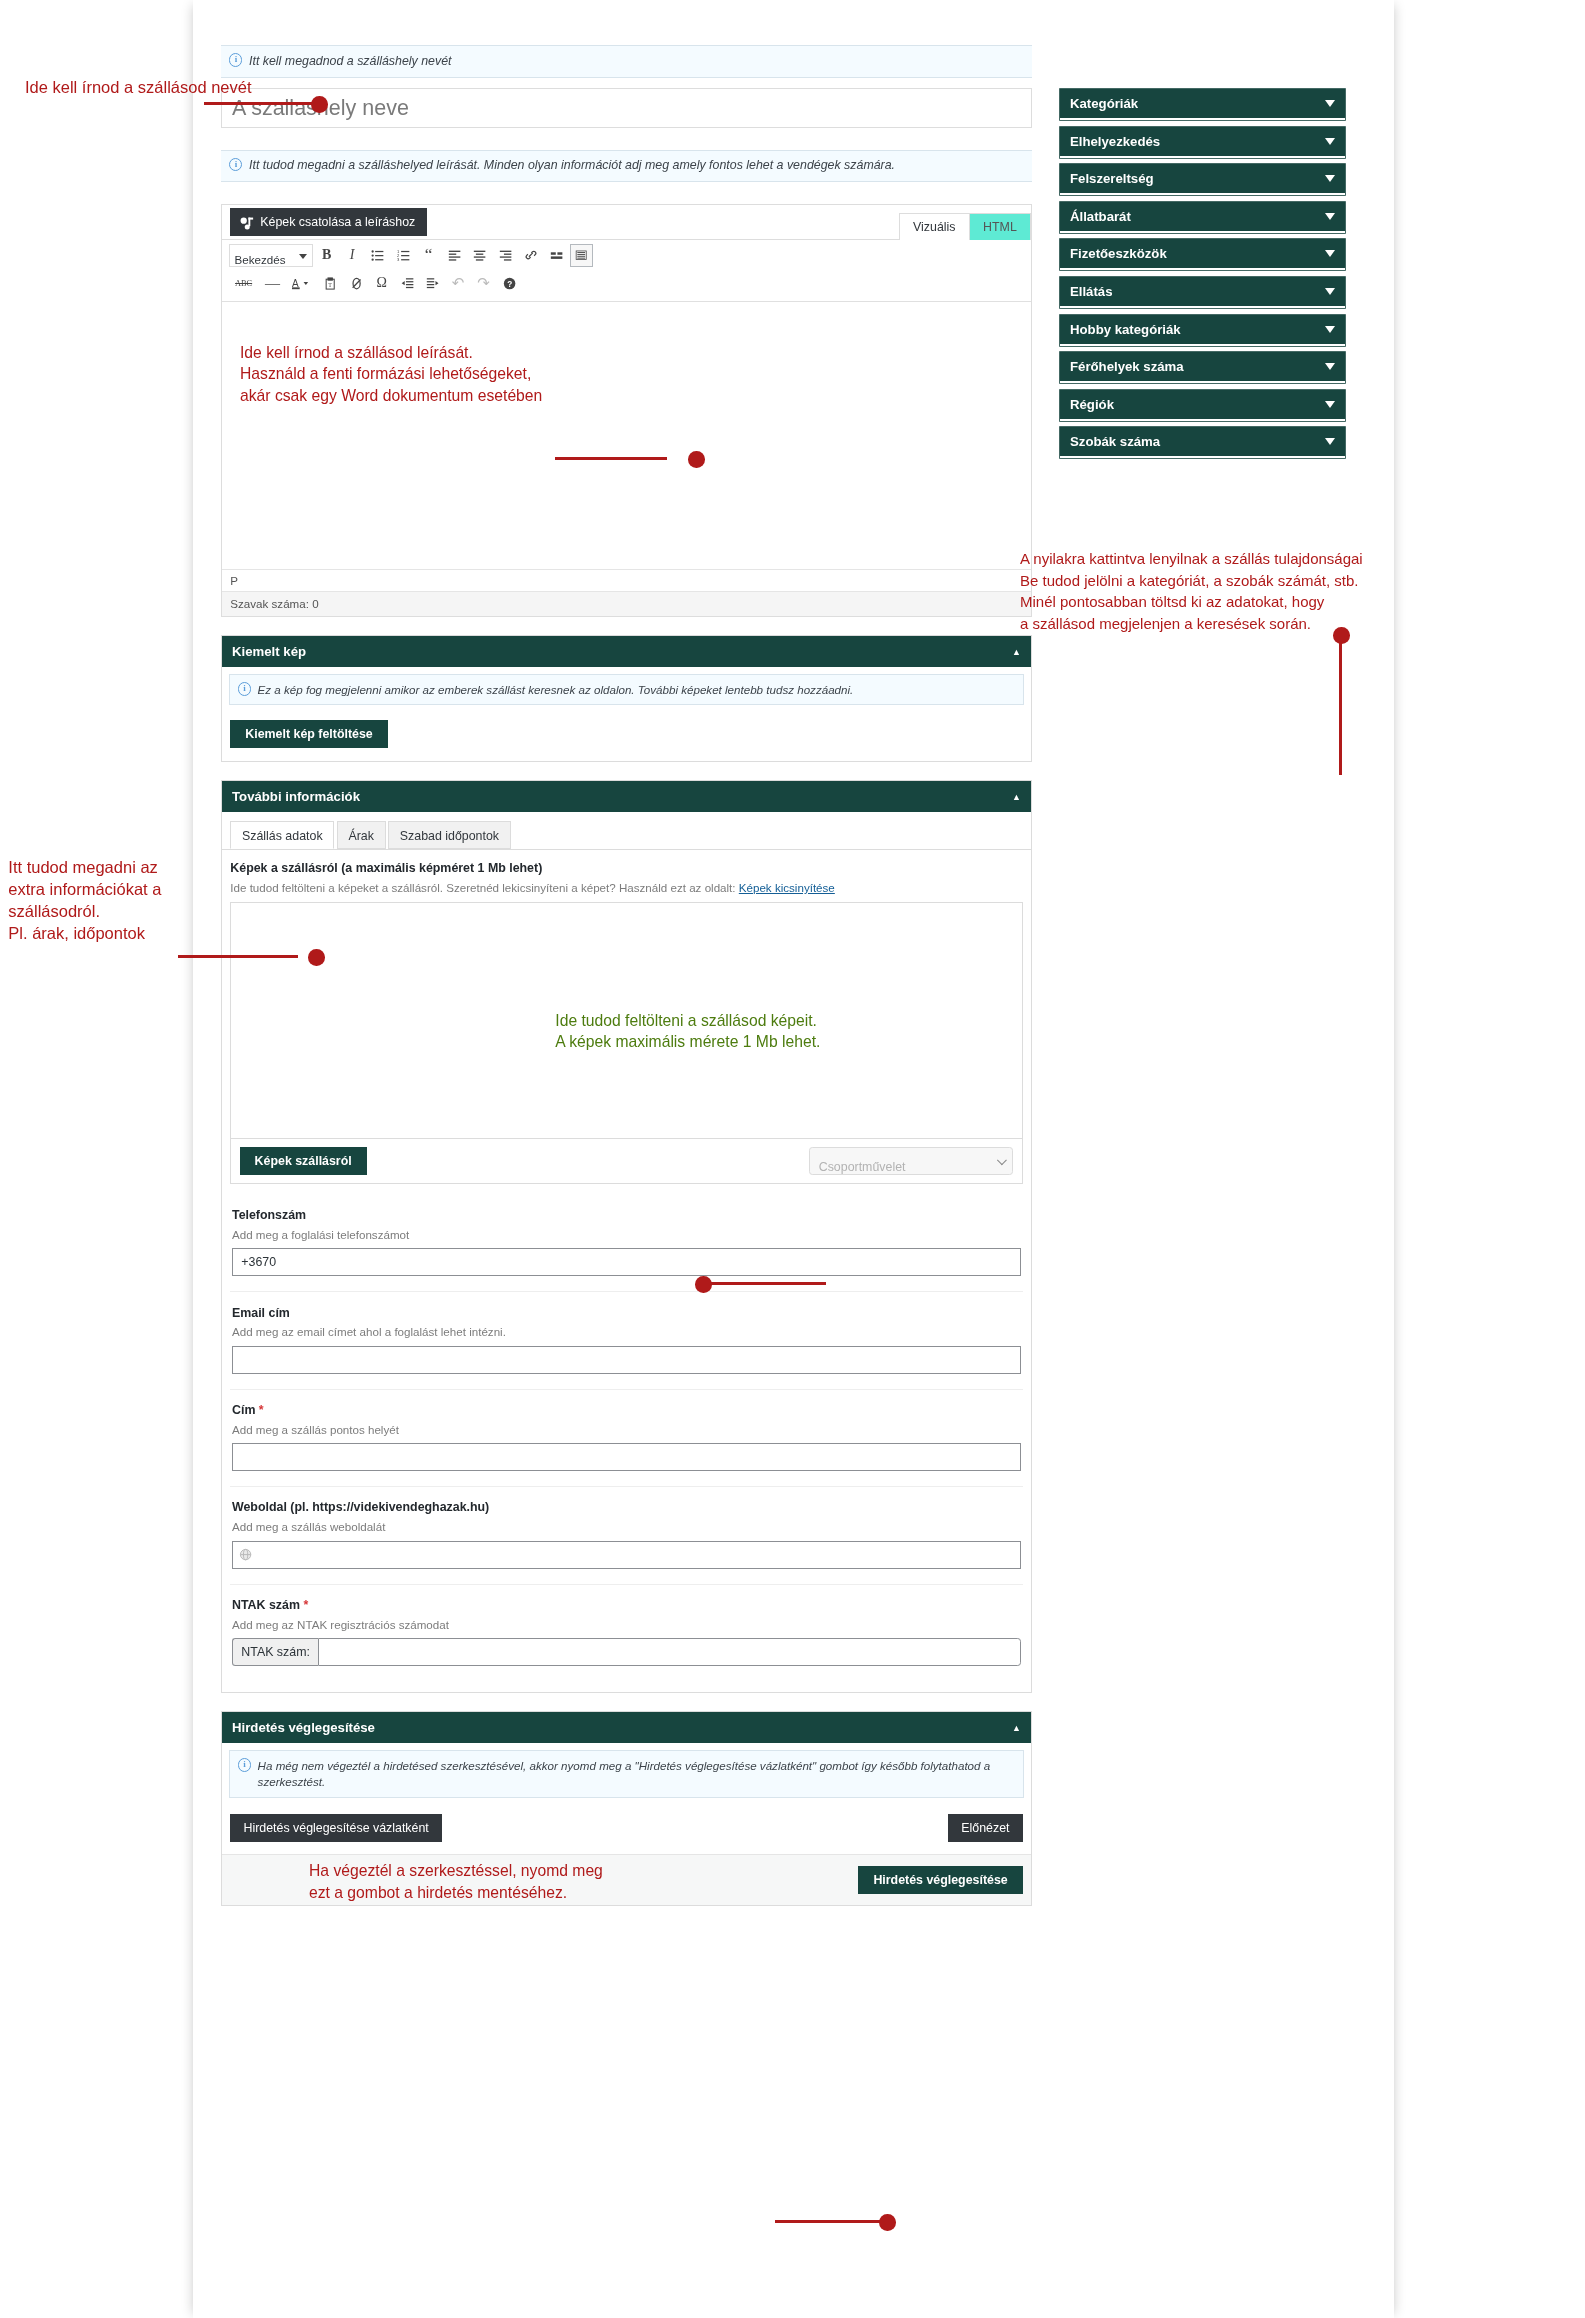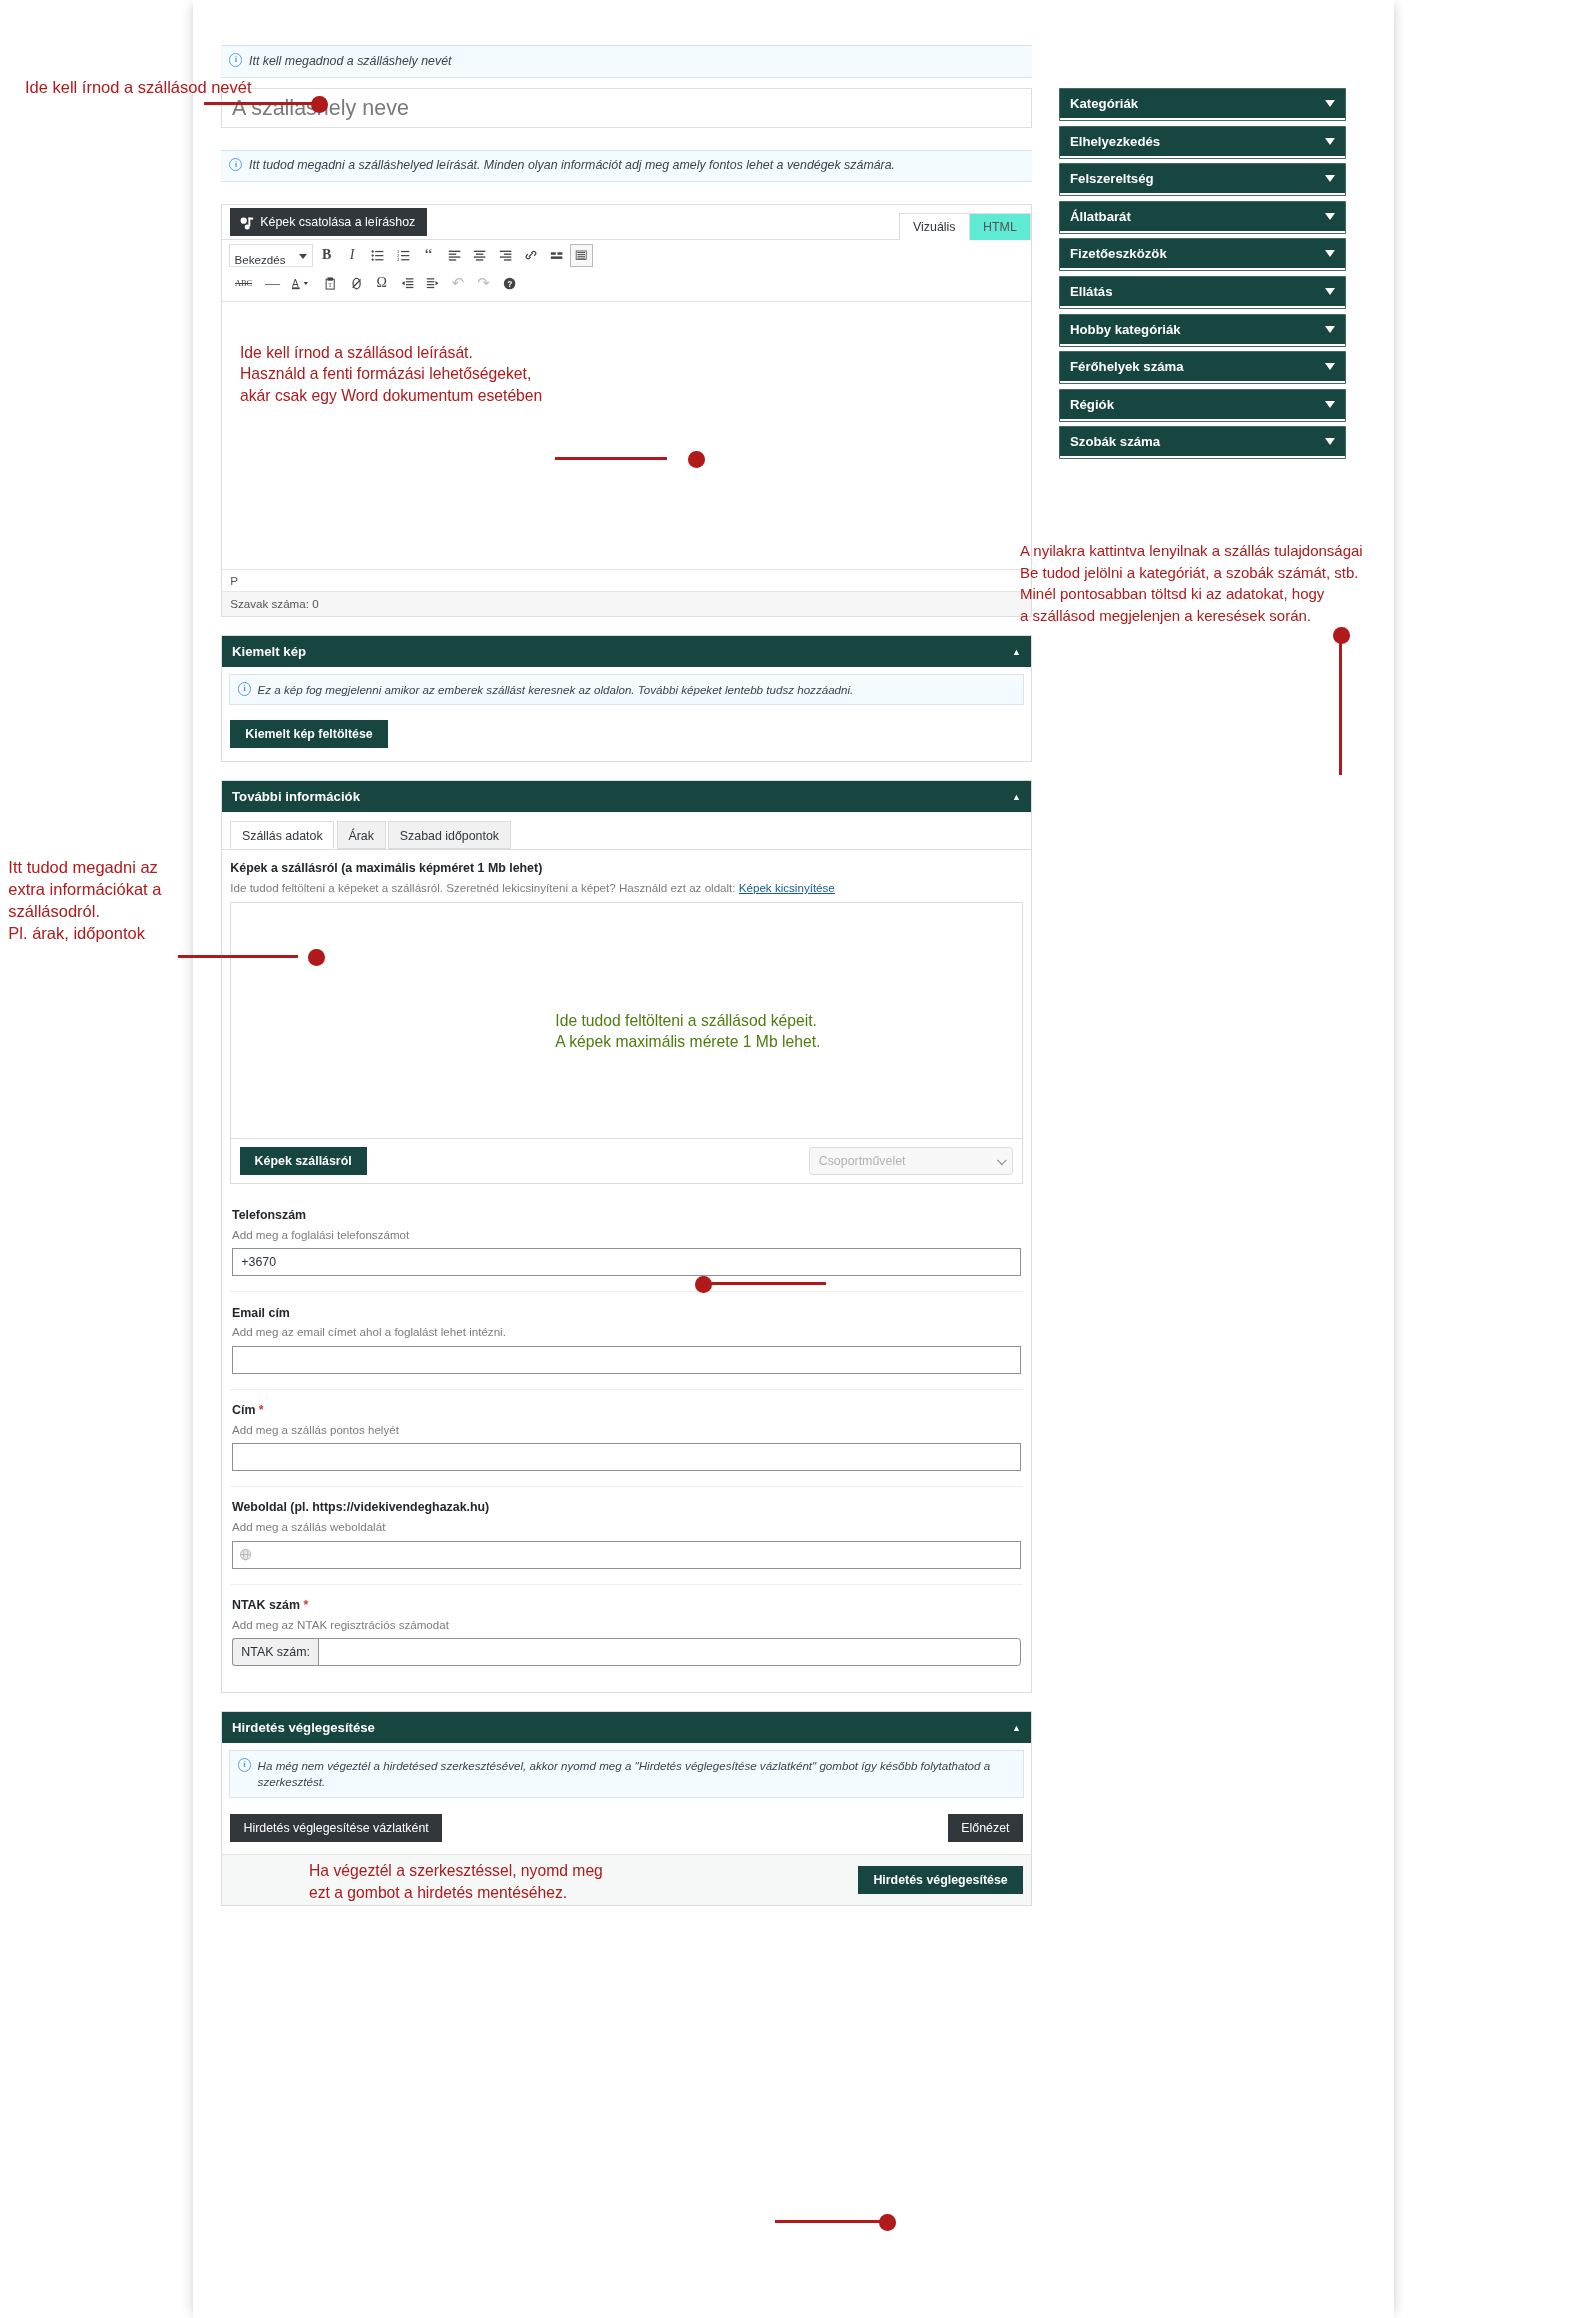--- a/index.html
+++ b/index.html
@@ -112,21 +112,21 @@
   .finput {
     width:100%; height:28px; border:0.8px solid #8c8f94; border-radius:0; background:#fff;
     font-size:12.4px; color:#2c3338; padding:0 8.3px; font-family:"Liberation Sans", sans-serif; outline:none;
   }
   .finput::placeholder{ color:#6c7781; }
   .gallery-area { border:0.8px solid #dcdcdc; height:237px; background:#fff; position:relative; }
   .gallery-anno { position:absolute; left:324px; top:107px; color:#4d7c0f; font-size:15.7px; line-height:21.5px; }
   .gal-foot { border:0.8px solid #dcdcdc; border-top:none; height:45px; display:flex; align-items:center; justify-content:space-between; padding:0 8.3px; }
   .bulk-sel {
     width:204px; height:28px; border:0.8px solid #dcdcdc; border-radius:3.3px; background:#f7f7f7;
-    display:flex; align-items:center; padding:0 8.3px; font-size:12.4px; color:#b3b3b3; position:relative; cursor:pointer;
+    display:flex; align-items:flex-end; padding:0 8.3px; font-size:12.4px; color:#b3b3b3; position:relative; cursor:pointer;
   }
   .bulk-sel .cv { position:absolute; right:8.3px; top:10.7px; width:7.4px; height:7.4px; border-right:1.7px solid #888; border-bottom:1.7px solid #888; transform:rotate(45deg) translateY(-1.7px); }
   .link-in { color:#135e96; text-decoration:underline; }
   .glob-ico { width:13.2px; height:13.2px; display:inline-block; }
   .ntak-group { display:flex; width:100%; }
   .ntak-prefix {
     height:28px; border:0.8px solid #8c8f94; border-right:none; border-radius:3.3px 0 0 3.3px;
     background:#f0f0f0; font-size:12.4px; color:#2c3338; display:flex; align-items:center; padding:0 8.3px;
   }
   .ntak-input { flex:1; height:28px; border:0.8px solid #8c8f94; border-radius:0 3.3px 3.3px 0; background:#fff; font-size:12.4px; padding:0 8.3px; outline:none; font-family:"Liberation Sans", sans-serif; }
@@ -137,21 +137,21 @@
   .save-anno { position:absolute; left:87px; top:5px; color:#b01a1a; font-size:15.7px; line-height:22px; }
 
   
   .side-panel { margin-bottom:6.6px; }
   .side-head {
     background:#17453f; color:#fff; height:31px; display:flex; align-items:center;
     justify-content:space-between; padding:0 10px; font-size:13.2px; font-weight:bold; cursor:pointer;
     border-bottom:2.5px solid #fff; box-shadow:0 0 0 0.8px #17453f;
   }
   .side-head .cv { border-left:5.8px solid transparent; border-right:5.8px solid transparent; border-top:7.4px solid #fff; }
-  .side-anno { color:#b01a1a; font-size:15px; line-height:21.5px; margin-top:8px; }
+  .side-anno { color:#b01a1a; font-size:15px; line-height:21.5px; margin-top:16px; }
 
   
   .anno-left { position:absolute; color:#b01a1a; font-size:16.5px; line-height:22px; }
   .leader { position:absolute; background:#b01a1a; height:3.3px; }
   .dot { position:absolute; width:16.5px; height:16.5px; border-radius:50%; background:#b01a1a; }
   .leader-v { position:absolute; background:#b01a1a; width:3.3px; }
 </style>
 </head>
 <body>
 

